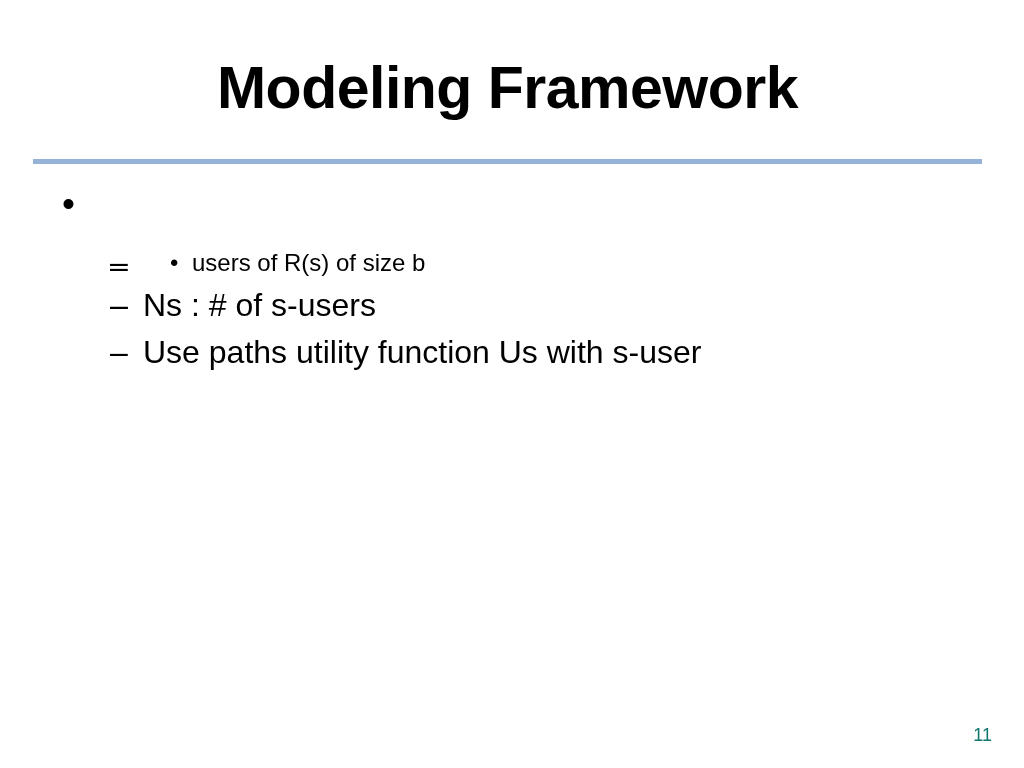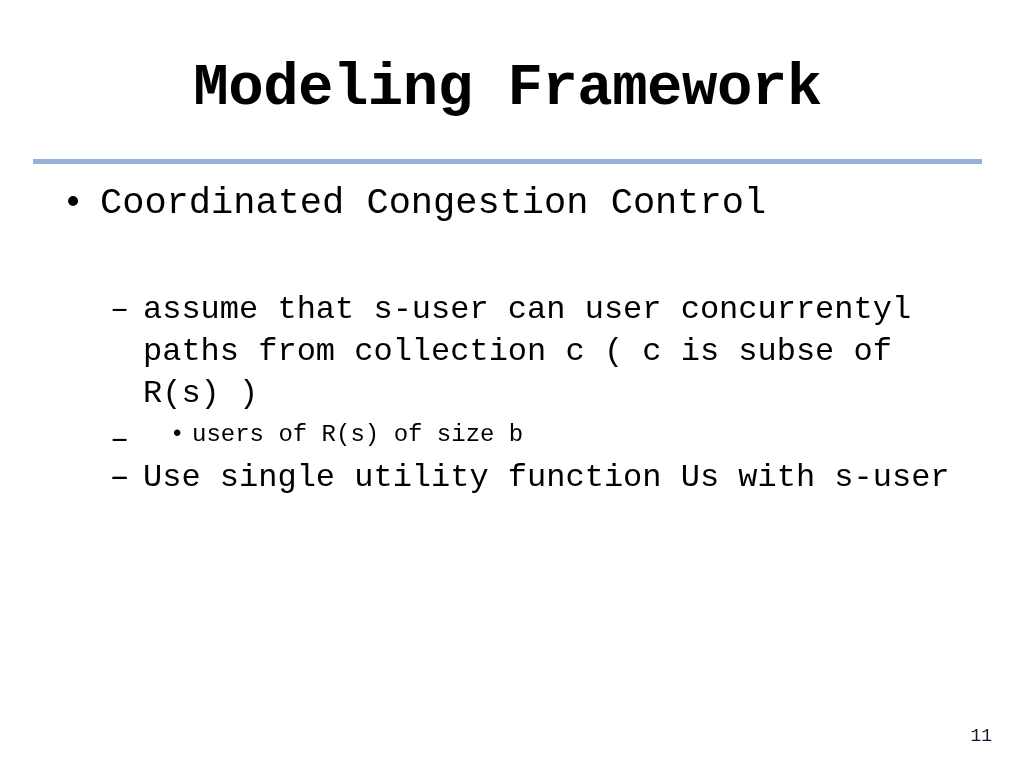--- a/index.html
+++ b/index.html
@@ -9,21 +9,20 @@
   }
   body {
     font-family: "Liberation Sans", sans-serif;
   }
   .slide {
     position: relative;
     width: 1024px;
     height: 768px;
     background: #ffffff;
     overflow: hidden;
-    font-family: Liberation Mono, monospace;
   }
   .slide-title {
     position: absolute;
     left: 33px;
     top: 58px;
     width: 949px;
     text-align: center;
     font-size: 59px;
     font-weight: bold;
     color: #000000;
@@ -96,65 +95,64 @@
     line-height: 1.34;
   }
   .spacer-lvl1 {
     height: 38px;
   }
   .page-number {
     position: absolute;
     right: 32px;
     bottom: 22px;
     font-size: 18px;
-    color: #0f172a;
+    color: #0f766e;
   }
 </style>
 </head>
 <body>
 
 <div class="slide">
 
   <div class="slide-title">Modeling Framework</div>
 
   <div class="title-divider"></div>
 
   <div class="body-content">
 
     <div class="bullet lvl1">
       <span class="marker">•</span>
-      <span class="text">Coordinated Congestion Control</span>
     </div>
 
     <div class="spacer-lvl1"></div>
 
     <div class="bullet lvl2">
       <span class="marker">–</span>
-      <span class="text">assume that s-user can user concurrentyl paths from collection c ( c is subse of R(s) )</span>
     </div>
 
     <div class="bullet lvl2">
       <span class="marker">–</span>
     </div>
 
     <div class="bullet lvl3">
       <span class="marker">•</span>
       <span class="text">users of R(s) of size b</span>
     </div>
 
     <div class="bullet lvl2">
       <span class="marker">–</span>
     </div>
 
     <div class="bullet lvl2">
       <span class="marker">–</span>
+      <span class="text">Ns : # of s-users</span>
     </div>
 
     <div class="bullet lvl2">
       <span class="marker">–</span>
-      <span class="text">Use single utility function Us with s-user</span>
+      <span class="text">Use paths utility function Us with s-user</span>
     </div>
 
   </div>
 
   <div class="page-number">11</div>
 
 </div>
 
 </body></html>

